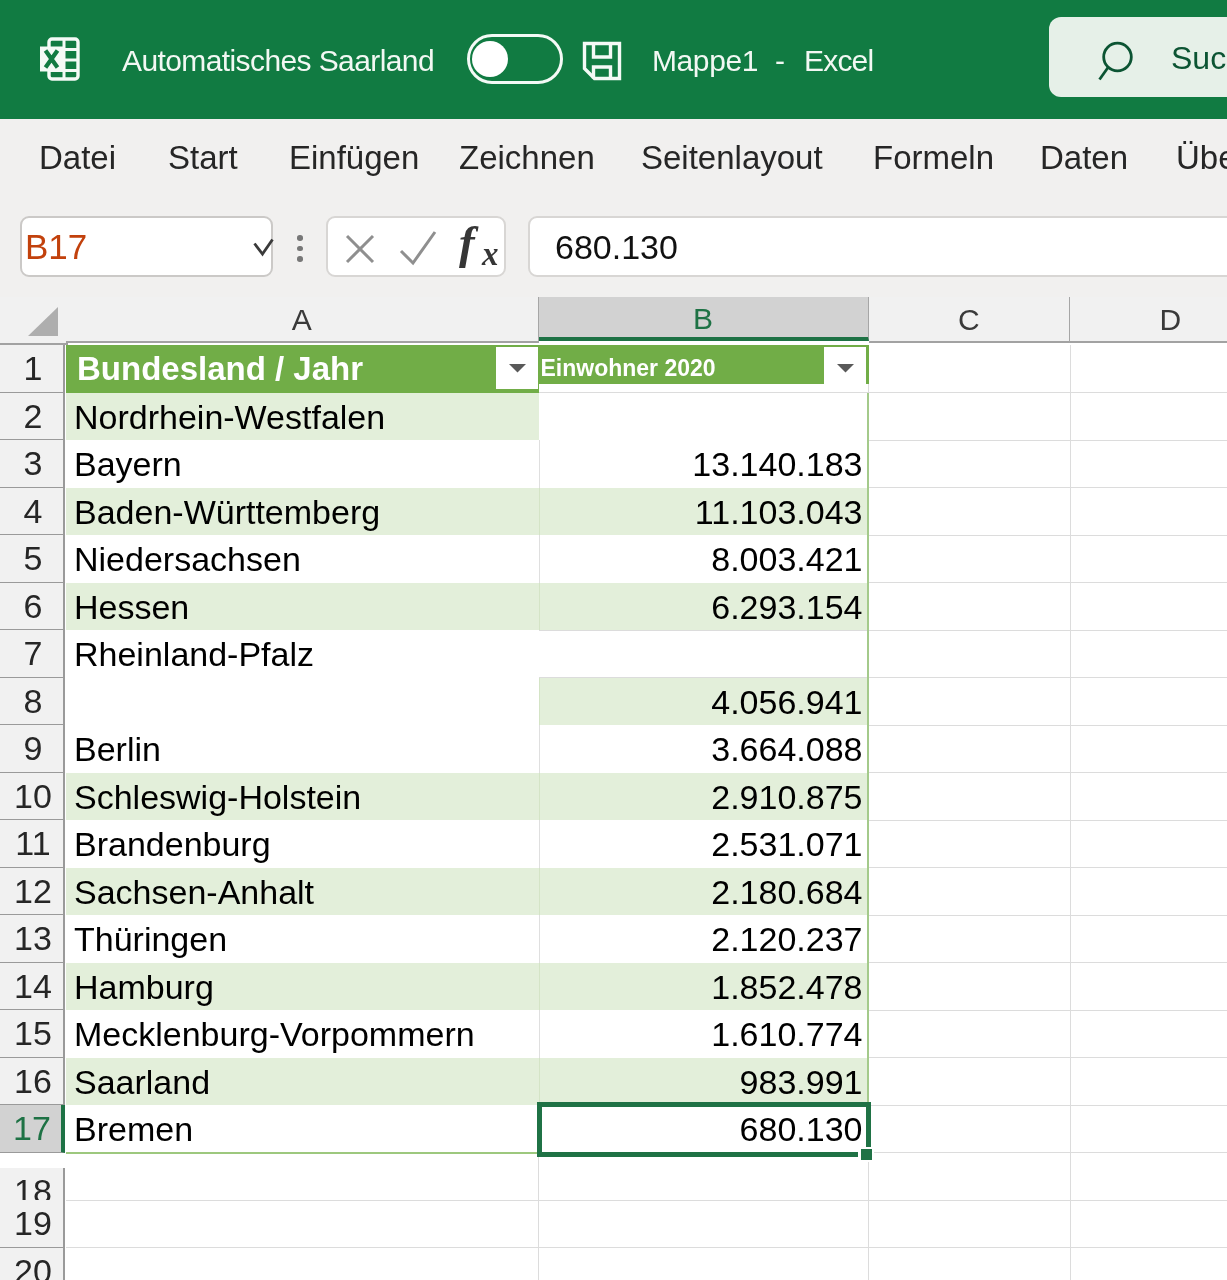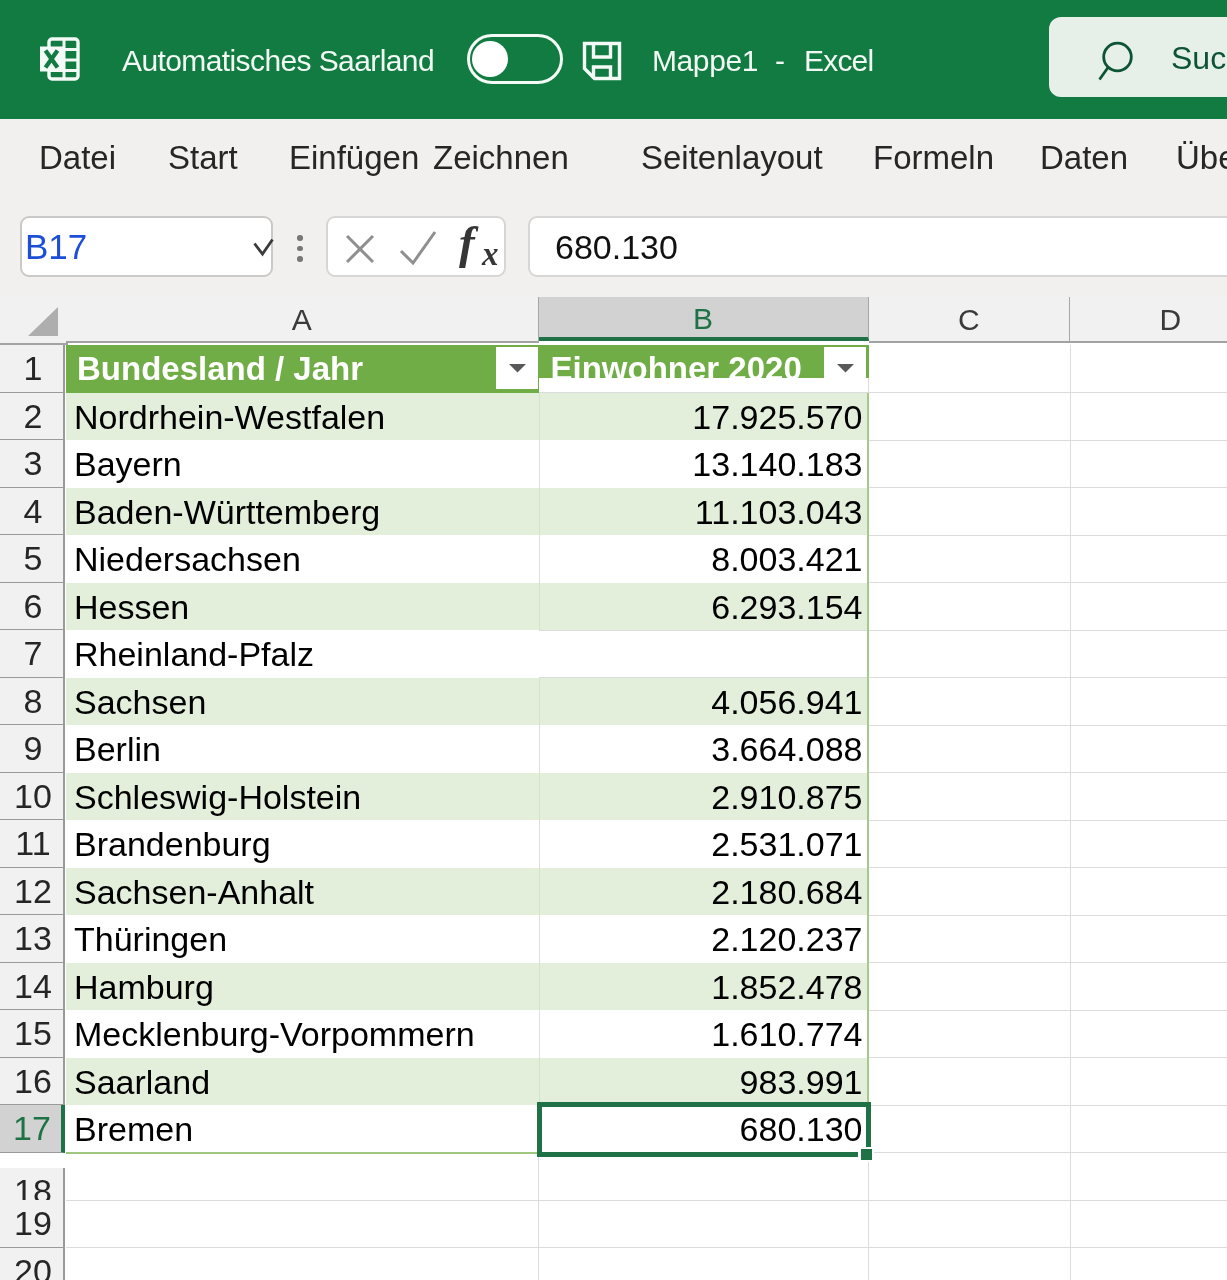--- a/index.html
+++ b/index.html
@@ -50,28 +50,28 @@
   <circle cx="21.5" cy="19" r="13.8" fill="none" stroke="#0C5433" stroke-width="2.8"></circle>
   <line x1="12" y1="29.5" x2="3.5" y2="41.5" stroke="#0C5433" stroke-width="2.8"></line>
 </svg>
 <div class="abs" style="left:1171px;top:40px;font-size:32px;color:#0C5433;white-space:nowrap">Suchen</div>
 
 <div class="abs" style="left:0;top:119px;width:1227px;height:178px;background:#F1F0EF"></div>
 
 <div class="tab" style="left:39px">Datei</div>
 <div class="tab" style="left:168px">Start</div>
 <div class="tab" style="left:289px">Einfügen</div>
-<div class="tab" style="left:433px">Zeichnen</div>
+<div class="tab" style="left:459px">Zeichnen</div>
 <div class="tab" style="left:641px">Seitenlayout</div>
 <div class="tab" style="left:873px">Formeln</div>
 <div class="tab" style="left:1040px">Daten</div>
 <div class="tab" style="left:1176px">Überprüfen</div>
 
 <div class="abs" style="left:20px;top:216px;width:253px;height:61px;background:#fff;border:2px solid #CBC9C7;border-radius:9px;box-sizing:border-box">
-  <div class="abs" style="left:3px;top:0;font-size:35px;color:#1d4ed8;line-height:58px">B17</div>
+  <div class="abs" style="left:3px;top:0;font-size:35px;color:#c2410c;line-height:58px">B17</div>
   <svg class="abs" style="left:228px;top:18px" width="26" height="24" viewBox="0 0 26 24">
         <polyline points="4.5,7.5 12.5,18 22.5,3.5" fill="none" stroke="#3a3a3a" stroke-width="2.8"></polyline>
       </svg>
 </div>
 
 <div class="abs" style="left:297px;top:235px;width:5.5px;height:5.5px;border-radius:50%;background:#777"></div>
 <div class="abs" style="left:297px;top:245.5px;width:5.5px;height:5.5px;border-radius:50%;background:#777"></div>
 <div class="abs" style="left:297px;top:256px;width:5.5px;height:5.5px;border-radius:50%;background:#777"></div>
 
 <div class="abs" style="left:326px;top:216px;width:180px;height:61px;background:#fff;border:2px solid #D8D6D4;border-radius:9px;box-sizing:border-box">
@@ -142,44 +142,42 @@
 <div class="rowhead" style="top:915px;height:47.5px;line-height:46.5px">13</div>
 <div class="rowhead" style="top:962.5px;height:47.5px;line-height:46.5px">14</div>
 <div class="rowhead" style="top:1010px;height:47.5px;line-height:46.5px">15</div>
 <div class="rowhead" style="top:1057.5px;height:47.5px;line-height:46.5px">16</div>
 <div class="rowhead" style="top:1105px;height:47.5px;line-height:46.5px;background:#D2D2D2;color:#1E7245;border-right:4px solid #1E7245">17</div>
 <div class="rowhead" style="top:1168px;height:53px;line-height:46.5px">18</div>
 <div class="rowhead" style="top:1200px;height:47.5px;line-height:46.5px">19</div>
 <div class="rowhead" style="top:1247.5px;height:47.5px;line-height:46.5px">20</div>
 
 <div class="abs" style="left:66px;top:345px;width:472.5px;height:47.5px;background:#71AD47;color:#fff;font-weight:bold;font-size:33px;line-height:47.5px;padding-left:11px;box-sizing:border-box">Bundesland / Jahr</div>
-<div class="abs" style="left:538.5px;top:345px;width:330px;height:33px;background:#71AD47;color:#fff;font-weight:bold;font-size:33px;line-height:47.5px;padding-left:12px;box-sizing:border-box">Einwohner 2020</div>
+<div class="abs" style="left:538.5px;top:345px;width:330px;height:39px;background:#71AD47;color:#fff;font-weight:bold;font-size:23px;line-height:47.5px;padding-left:2px;box-sizing:border-box">Einwohner 2020</div>
 <div class="drop" style="left:496px;top:347px">
       <svg width="17" height="8.5" viewBox="0 0 17 8.5">
         <polygon points="0,0 17,0 8.5,8.5" fill="#595959"></polygon>
       </svg>
     </div>
 <div class="drop" style="left:824px;top:347px">
       <svg width="17" height="8.5" viewBox="0 0 17 8.5">
         <polygon points="0,0 17,0 8.5,8.5" fill="#595959"></polygon>
       </svg>
     </div>
 
 <div class="arow band" style="top:392.5px">Nordrhein-Westfalen</div>
-    <div class="brow band" style="top:392.5px">17.925.570</div>
 <div class="arow" style="top:440px">Bayern</div>
     <div class="brow" style="top:440px">13.140.183</div>
 <div class="arow band" style="top:487.5px">Baden-Württemberg</div>
     <div class="brow band" style="top:487.5px">11.103.043</div>
 <div class="arow" style="top:535px">Niedersachsen</div>
     <div class="brow" style="top:535px">8.003.421</div>
 <div class="arow band" style="top:582.5px">Hessen</div>
     <div class="brow band" style="top:582.5px">6.293.154</div>
 <div class="arow" style="top:630px">Rheinland-Pfalz</div>
-<div class="arow band" style="top:677.5px">Sachsen</div>
     <div class="brow band" style="top:677.5px">4.056.941</div>
 <div class="arow" style="top:725px">Berlin</div>
     <div class="brow" style="top:725px">3.664.088</div>
 <div class="arow band" style="top:772.5px">Schleswig-Holstein</div>
     <div class="brow band" style="top:772.5px">2.910.875</div>
 <div class="arow" style="top:820px">Brandenburg</div>
     <div class="brow" style="top:820px">2.531.071</div>
 <div class="arow band" style="top:867.5px">Sachsen-Anhalt</div>
     <div class="brow band" style="top:867.5px">2.180.684</div>
 <div class="arow" style="top:915px">Thüringen</div>

